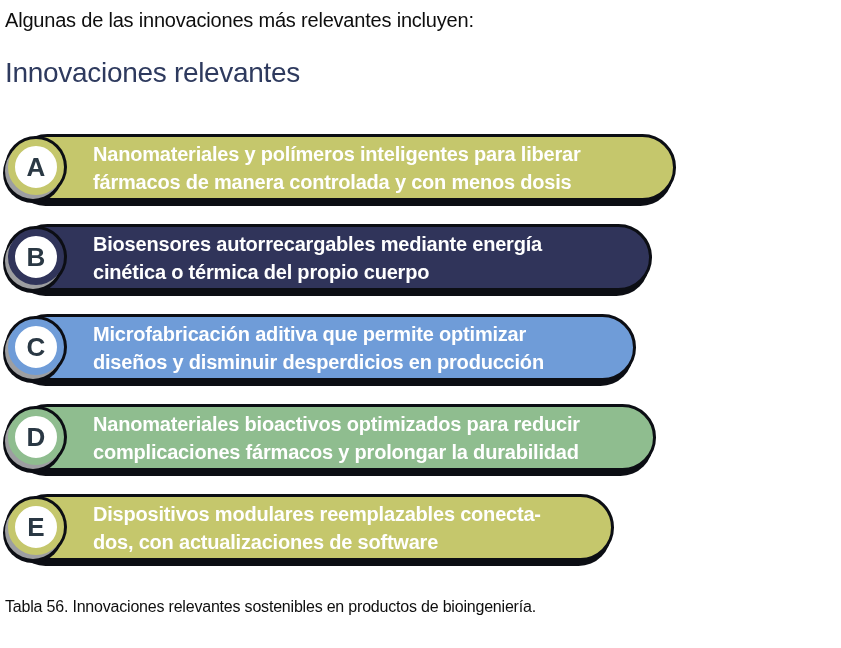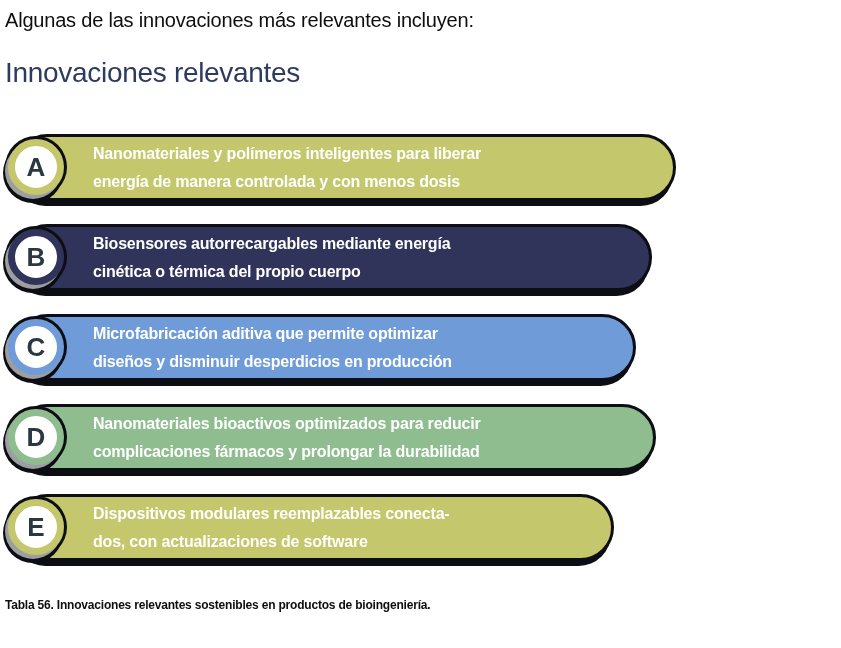--- a/index.html
+++ b/index.html
@@ -67,48 +67,48 @@
       -3px 6px 0 2px var(--outline, #0c0e14);
   }
   .letter {
     font-size: 26px;
     font-weight: bold;
     color: var(--letter, #2a3844);
     line-height: 1;
   }
   .text {
     color: var(--pill-text, #ffffff);
-    font-size: 16px;
+    font-size: 20px;
     font-weight: bold;
     line-height: 28px;
     white-space: nowrap;
     letter-spacing: -0.2px;
   }
   .caption {
     margin: 37px 0 0 0;
-    font-size: 12px;
-    font-weight: bold;
+    font-size: 16px;
+    font-weight: normal;
     color: var(--text, #111);
     letter-spacing: -0.2px;
   }
 </style>
 </head>
 <body>
 
 <div class="page">
   <p class="intro">Algunas de las innovaciones más relevantes incluyen:</p>
   <h1 class="title">Innovaciones relevantes</h1>
   <div class="pills" id="pills">
   <div class="pill" style="background: rgb(197, 199, 108); width: 662px;">
     <div class="badge" style="border-color: rgb(197, 199, 108);">
       <span class="letter">A</span>
     </div>
     <div class="text">
       <div>Nanomateriales y polímeros inteligentes para liberar</div>
-      <div>energía de manera controlada y con menos dosis</div>
+      <div>fármacos de manera controlada y con menos dosis</div>
     </div>
   </div>
 
   <div class="pill" style="background: rgb(48, 52, 90); width: 638px;">
     <div class="badge" style="border-color: rgb(48, 52, 90);">
       <span class="letter">B</span>
     </div>
     <div class="text">
       <div>Biosensores autorrecargables mediante energía</div>
       <div>cinética o térmica del propio cuerpo</div>

